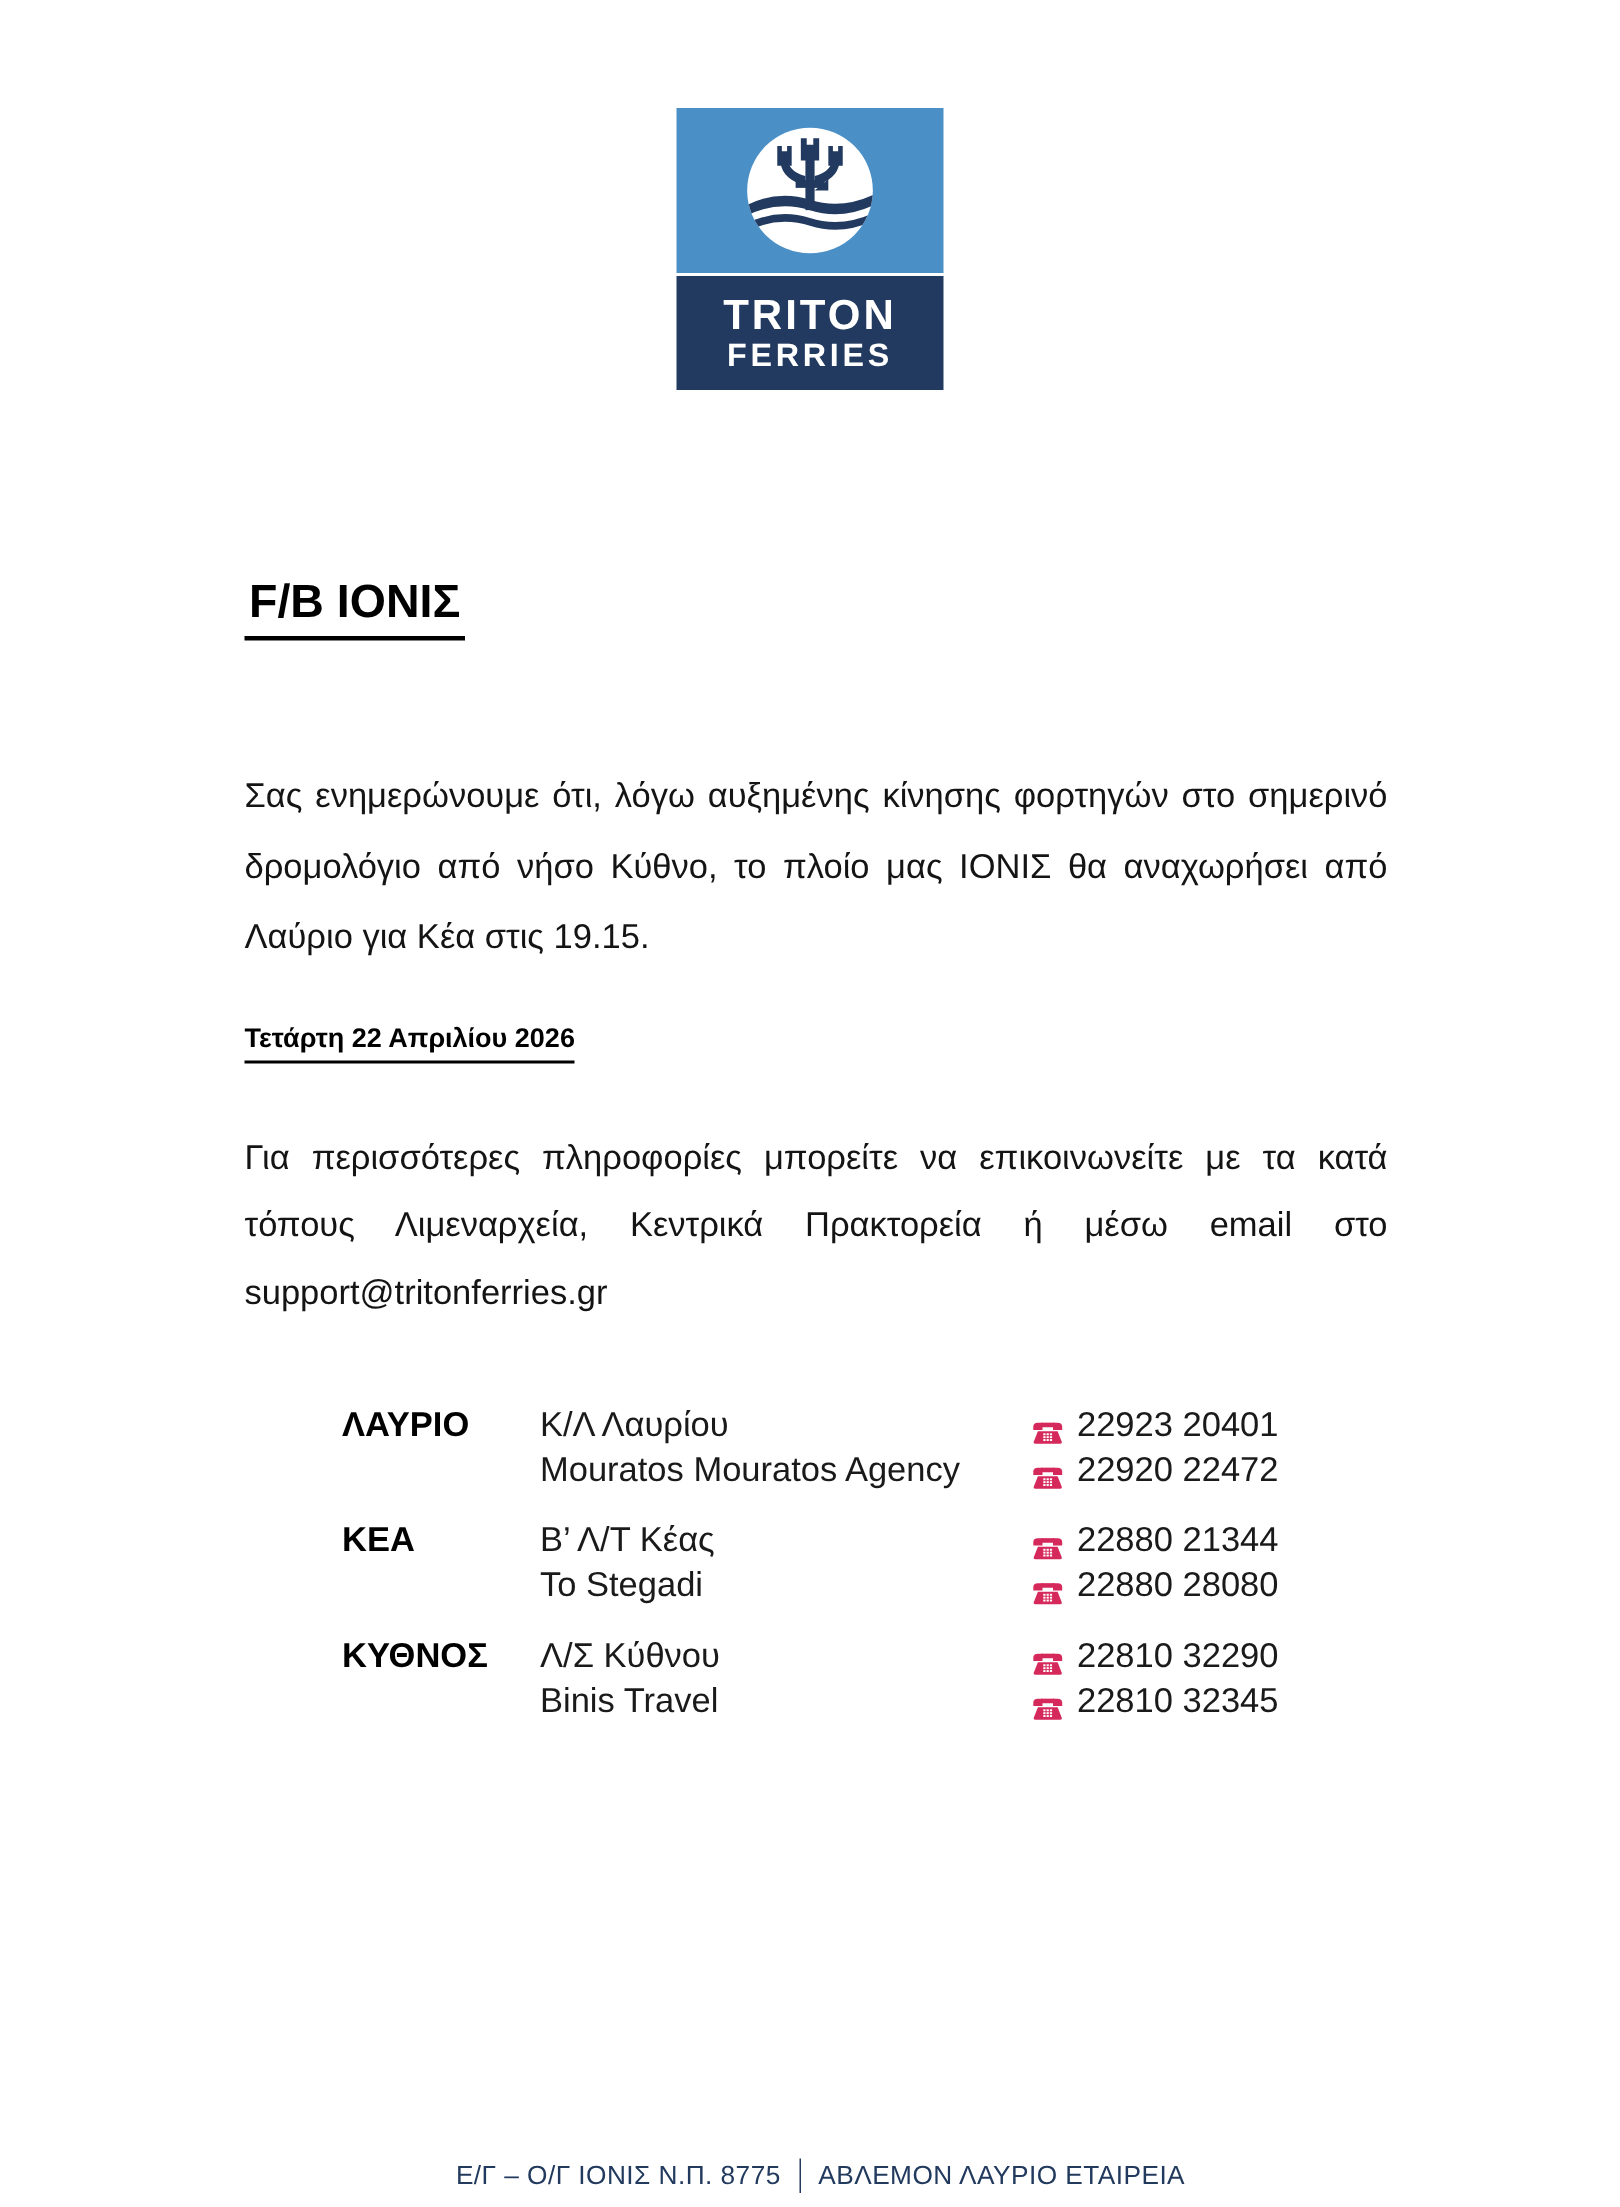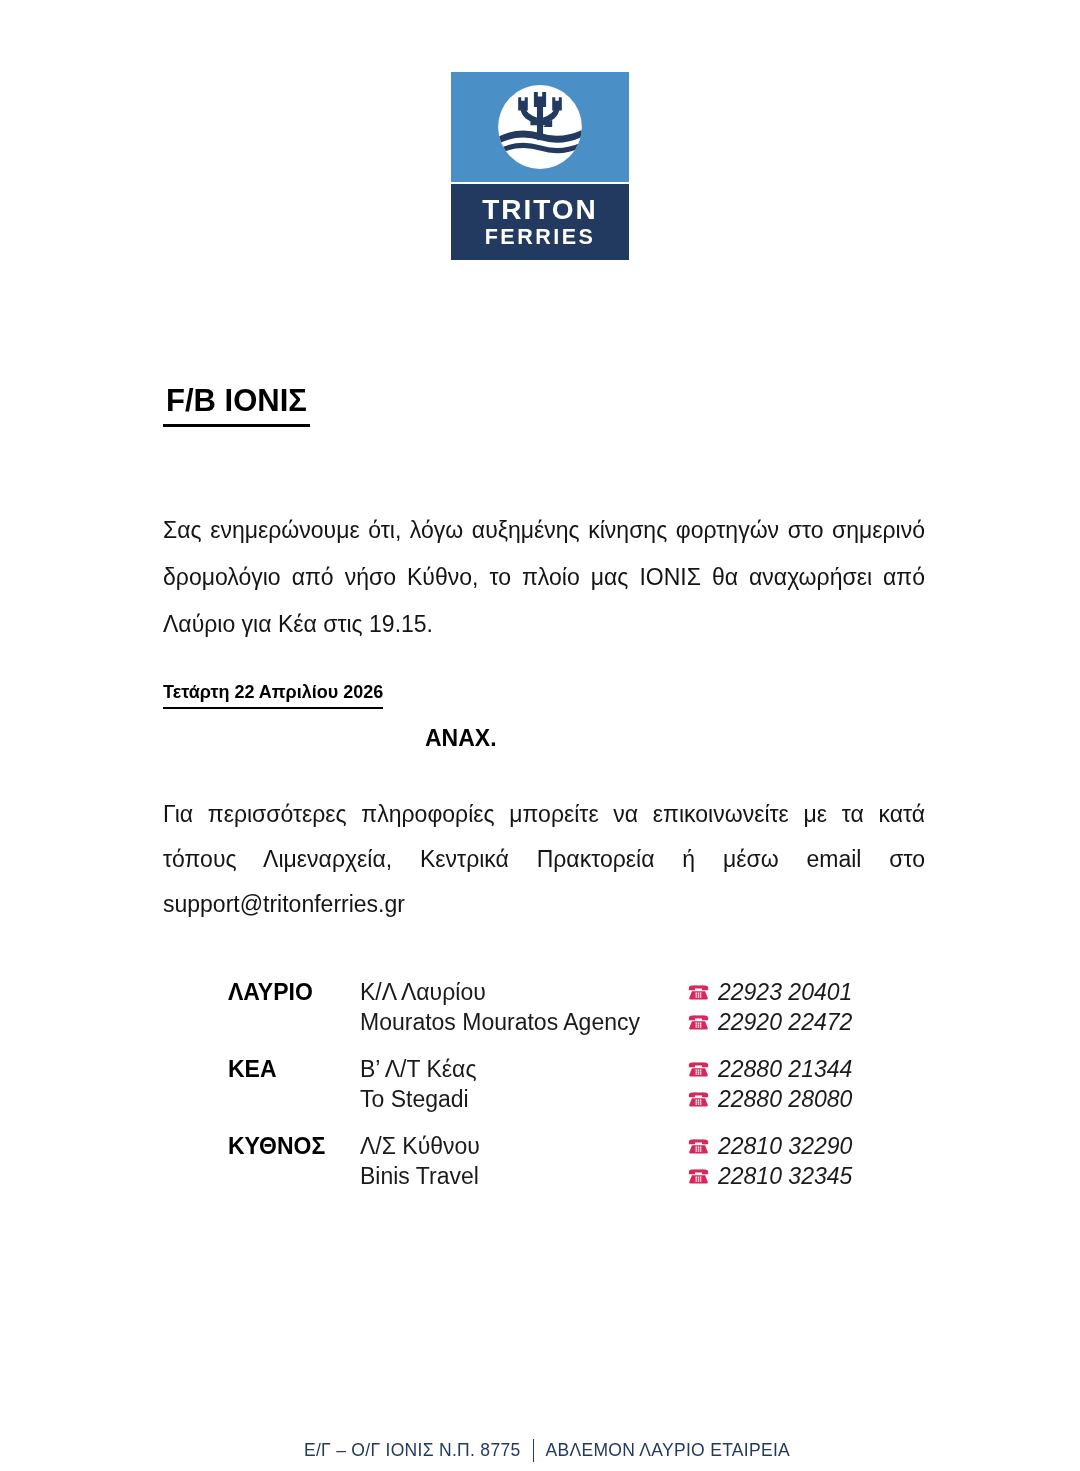--- a/index.html
+++ b/index.html
@@ -83,21 +83,21 @@
     grid-template-columns: 132px 328px 1fr;
     margin-left: 65px;
     margin-bottom: 17px;
     line-height: 30px;
   }
   .contact-city { grid-column: 1; grid-row: 1; font-weight: bold; color: #000; }
   .cg-r1c2 { grid-column: 2; grid-row: 1; }
   .cg-r2c2 { grid-column: 2; grid-row: 2; }
   .cg-r1c3 { grid-column: 3; grid-row: 1; }
   .cg-r2c3 { grid-column: 3; grid-row: 2; }
-  .phone-cell { display: flex; align-items: center; gap: 9px; font-style: italic; }
+  .phone-cell { display: flex; align-items: flex-end; gap: 9px; }
   .phone-icon { color: #d5295b; flex: 0 0 auto; }
   .phone-icon svg { display: block; }
 
   
   .footer {
     position: absolute;
     left: 0; right: 0; bottom: 9px;
     display: flex; align-items: center; justify-content: center;
     gap: 12px;
     font-size: 17.5px;
@@ -161,23 +161,20 @@
       <span>F/B ΙΟΝΙΣ</span>
     </h1>
 
     <p class="body-text intro">Σας ενημερώνουμε ότι, λόγω αυξημένης κίνησης φορτηγών στο σημερινό δρομολόγιο από νήσο Κύθνο, το πλοίο μας ΙΟΝΙΣ θα αναχωρήσει από Λαύριο για Κέα στις 19.15.</p>
 
     <h2 class="date-heading">
       <span>Τετάρτη 22 Απριλίου 2026</span>
     </h2>
 
     <div class="schedule">
-      <div class="schedule-header">
-        <span class="col-offset">ΑΝΑΧ.</span>
-      </div>
     </div>
 
     <p class="body-text info"><span>Για περισσότερες πληροφορίες μπορείτε να επικοινωνείτε με τα κατά τόπους Λιμεναρχεία, Κεντρικά Πρακτορεία ή μέσω email στο </span><span>support@tritonferries.gr</span></p>
 
     <section class="contacts">
 
       <div class="contact-group">
         <div class="contact-city">ΛΑΥΡΙΟ</div>
         <div class="cg-r1c2">Κ/Λ Λαυρίου</div>
         <div class="cg-r1c3 phone-cell">

